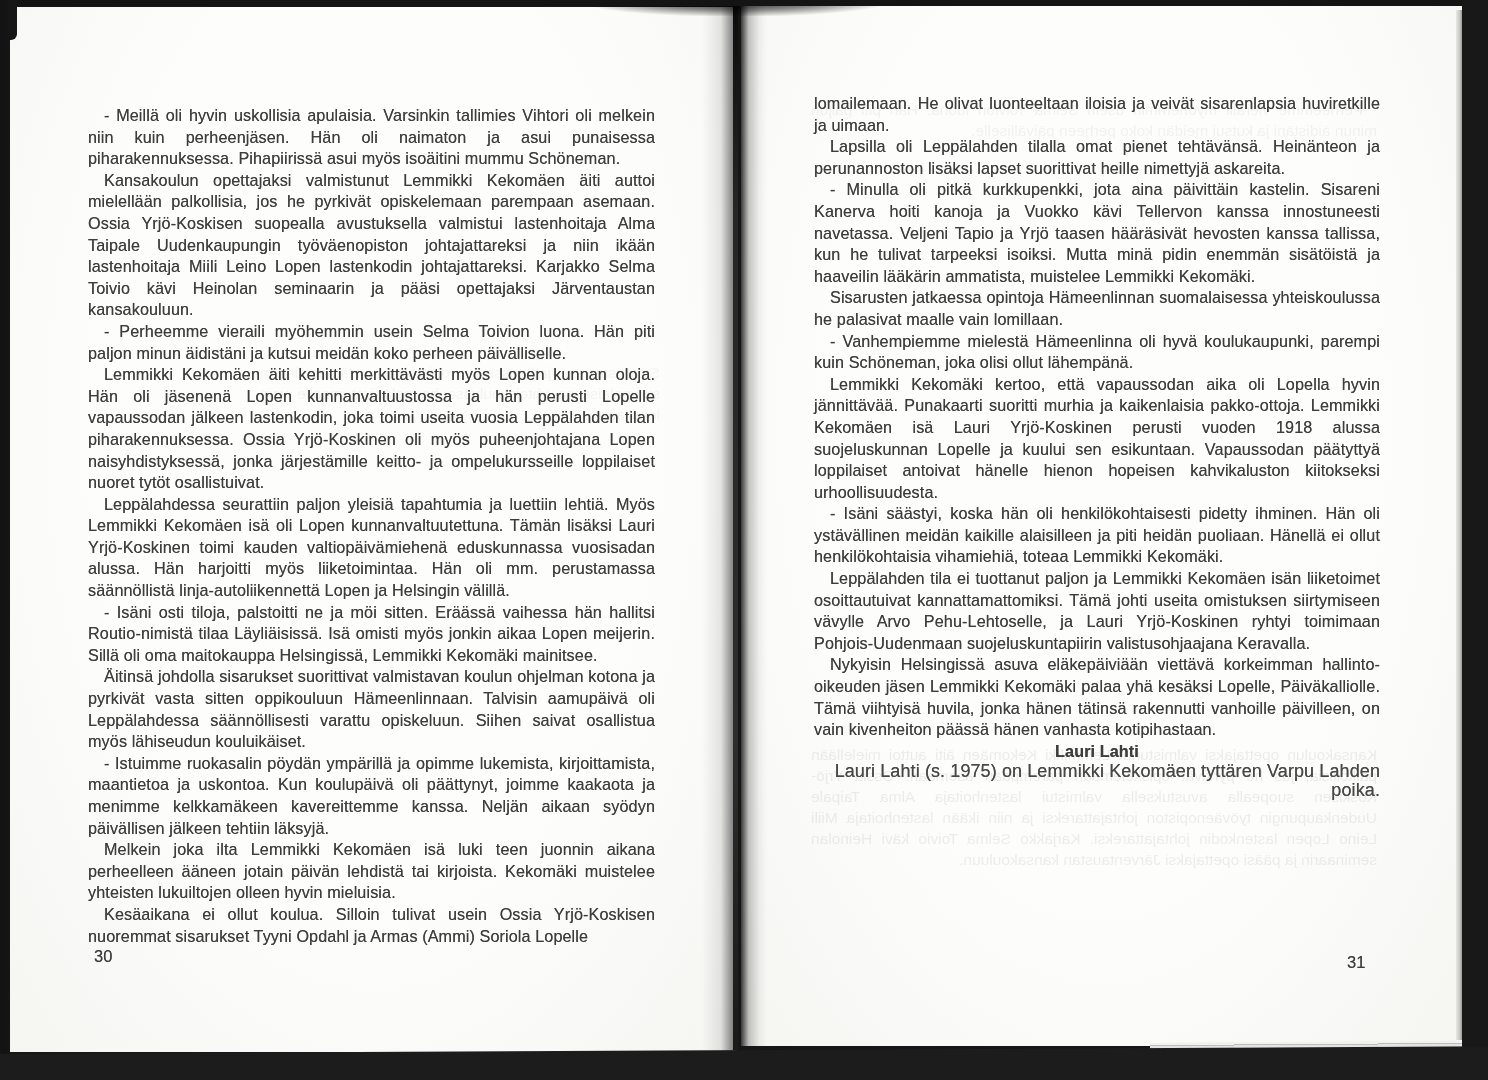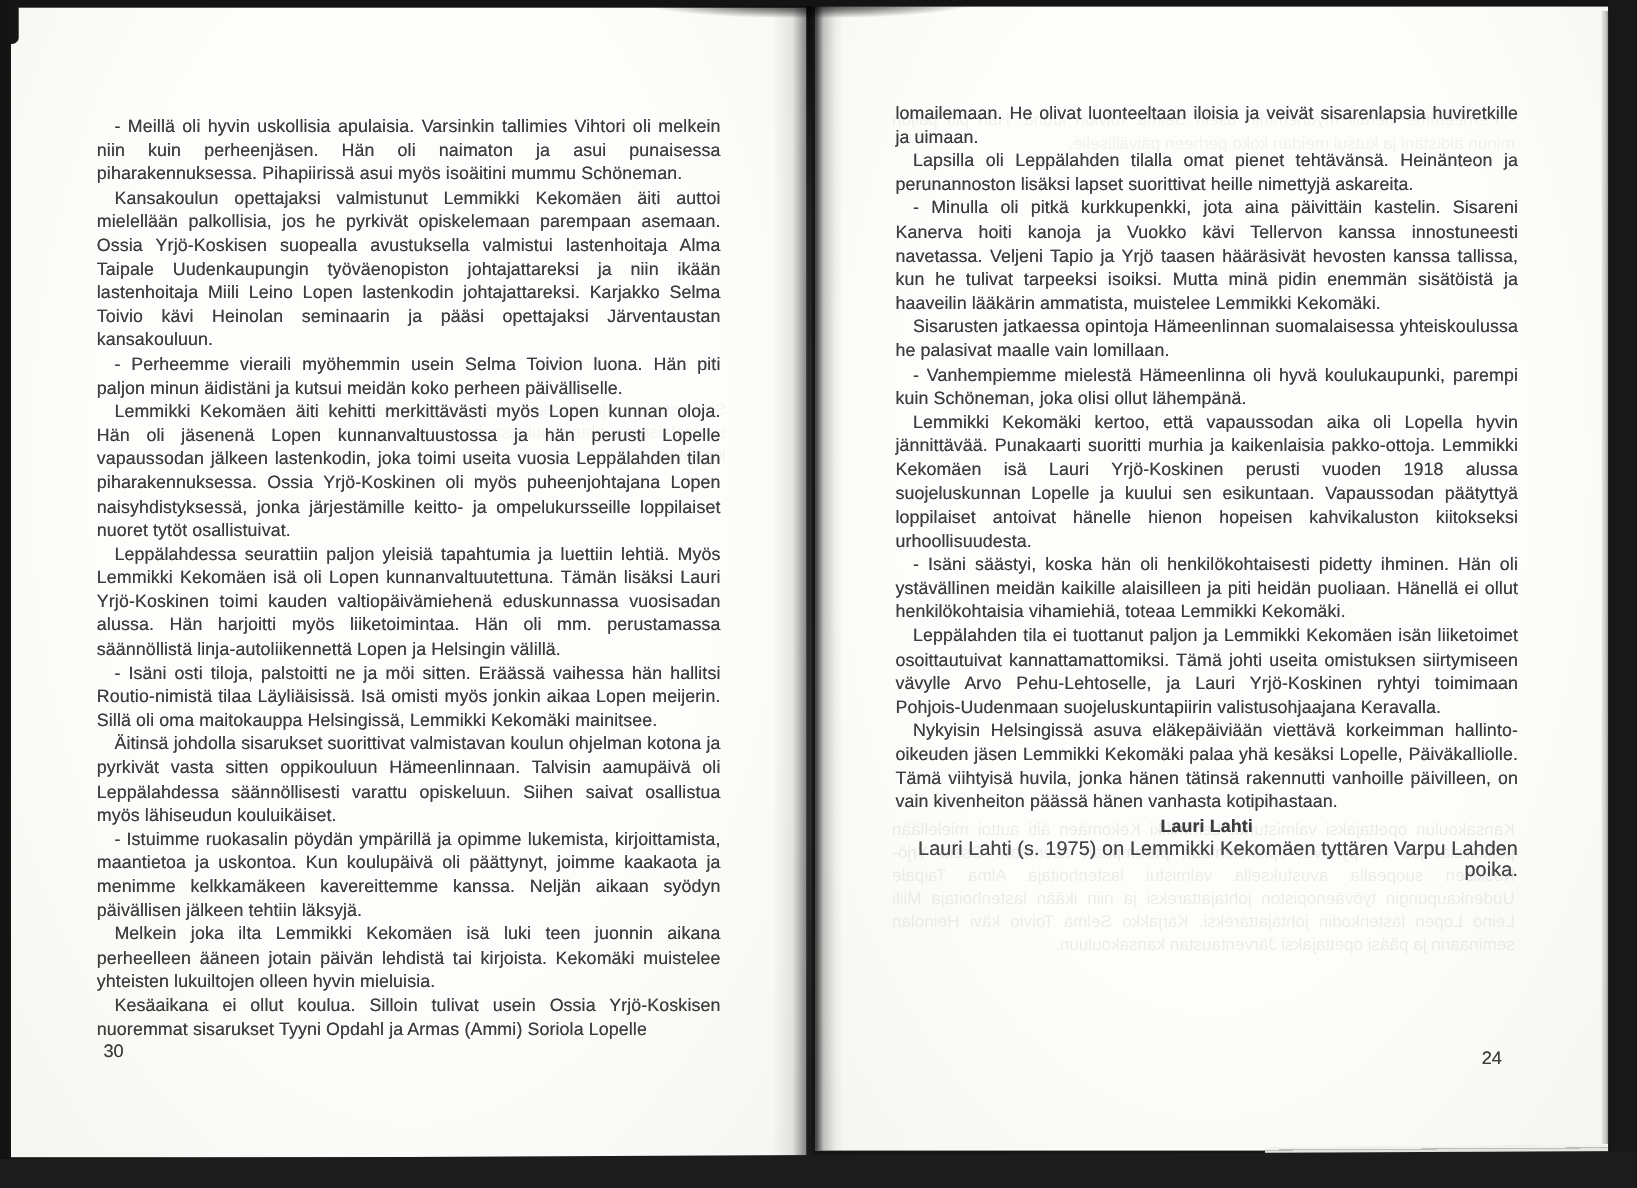--- a/index.html
+++ b/index.html
@@ -188,21 +188,21 @@
       <p>- Minulla oli pitkä kurkkupenkki, jota aina päivittäin kastelin. Sisareni Kanerva hoiti kanoja ja Vuokko kävi Tellervon kanssa innostuneesti navetassa. Veljeni Tapio ja Yrjö taasen hääräsivät hevosten kanssa tallissa, kun he tulivat tarpeeksi isoiksi. Mutta minä pidin enemmän sisätöistä ja haaveilin lääkärin ammatista, muistelee Lemmikki Kekomäki.</p>
       <p>Sisarusten jatkaessa opintoja Hämeenlinnan suomalaisessa yhteiskoulussa he palasivat maalle vain lomillaan.</p>
       <p>- Vanhempiemme mielestä Hämeenlinna oli hyvä koulukaupunki, parempi kuin Schöneman, joka olisi ollut lähempänä.</p>
       <p>Lemmikki Kekomäki kertoo, että vapaussodan aika oli Lopella hyvin jännittävää. Punakaarti suoritti murhia ja kaikenlaisia pakko-ottoja. Lemmikki Kekomäen isä Lauri Yrjö-Koskinen perusti vuoden 1918 alussa suojeluskunnan Lopelle ja kuului sen esikuntaan. Vapaussodan päätyttyä loppilaiset antoivat hänelle hienon hopeisen kahvikaluston kiitokseksi urhoollisuudesta.</p>
       <p>- Isäni säästyi, koska hän oli henkilökohtaisesti pidetty ihminen. Hän oli ystävällinen meidän kaikille alaisilleen ja piti heidän puoliaan. Hänellä ei ollut henkilökohtaisia vihamiehiä, toteaa Lemmikki Kekomäki.</p>
       <p>Leppälahden tila ei tuottanut paljon ja Lemmikki Kekomäen isän liiketoimet osoittautuivat kannattamattomiksi. Tämä johti useita omistuksen siirtymiseen vävylle Arvo Pehu-Lehtoselle, ja Lauri Yrjö-Koskinen ryhtyi toimimaan Pohjois-Uudenmaan suojeluskuntapiirin valistusohjaajana Keravalla.</p>
       <p>Nykyisin Helsingissä asuva eläkepäiviään viettävä korkeimman hallinto-oikeuden jäsen Lemmikki Kekomäki palaa yhä kesäksi Lopelle, Päiväkalliolle. Tämä viihtyisä huvila, jonka hänen tätinsä rakennutti vanhoille päivilleen, on vain kivenheiton päässä hänen vanhasta kotipihastaan.</p>
       <p class="author-sig">Lauri Lahti</p>
       <p class="footnote">Lauri Lahti (s. 1975) on Lemmikki Kekomäen tyttären Varpu Lahden poika.</p>
     </div>
-    <div class="page-number pn-right">24</div>
+    <div class="page-number pn-right">31</div>
   </div>
 
   <div class="spine-line"></div>
   <div class="spine-top-shadow"></div>
 
   <div class="page-stack-right"></div>
   <div class="page-stack-bottom"></div>
   <div class="edge-top"></div>
   <div class="edge-top-left-corner"></div>
   <div class="edge-left"></div>

